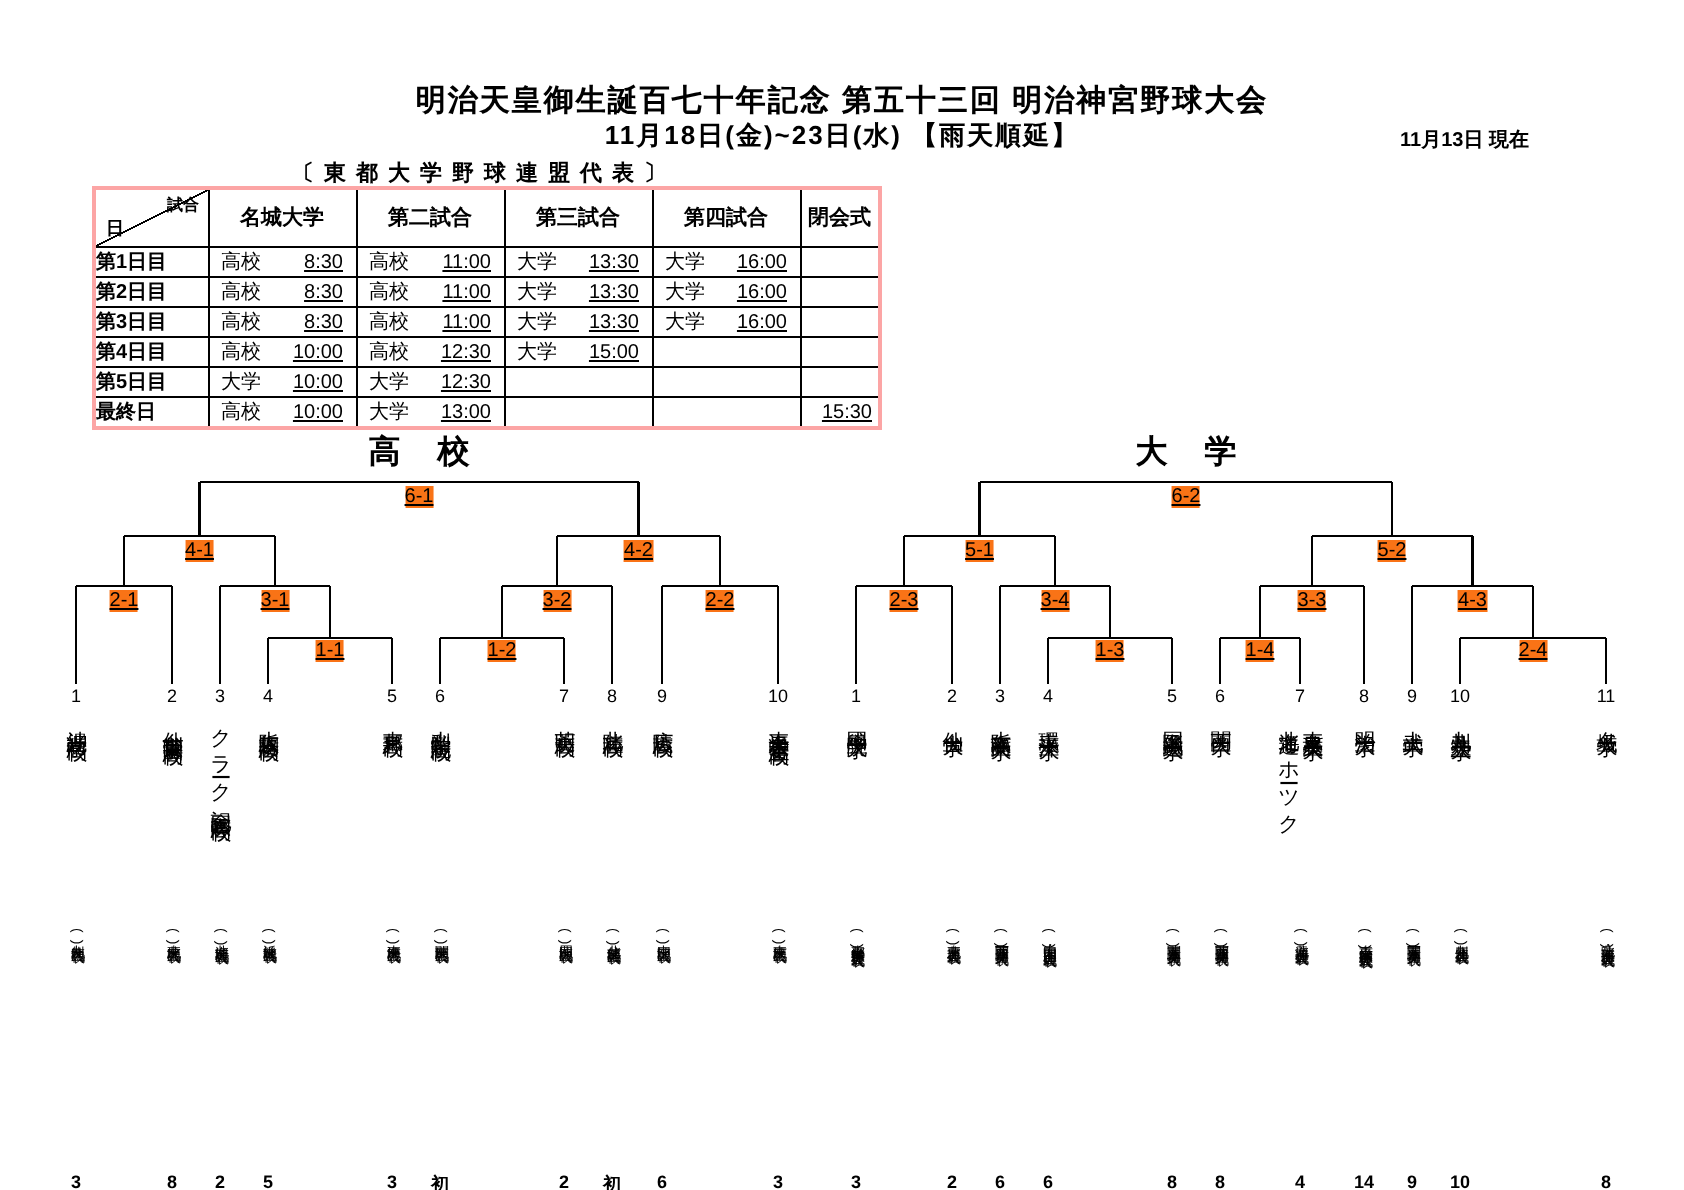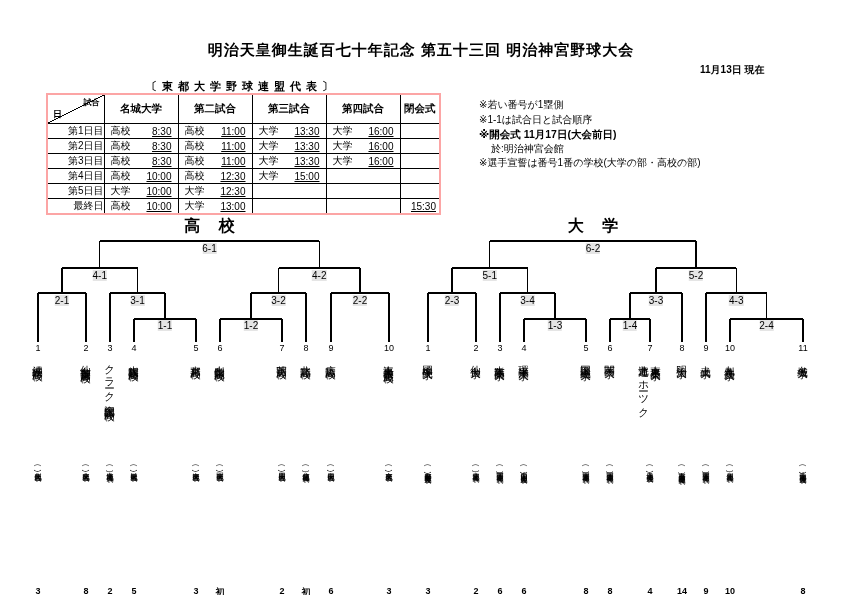--- a/index.html
+++ b/index.html
@@ -14,21 +14,21 @@
   .as-of{position:absolute;top:53px;left:700px;font-size:10px;font-weight:bold;}
 
   
   .sched-caption{position:absolute;top:69px;left:46px;width:392px;text-align:center;
              font-size:11px;font-weight:bold;letter-spacing:5px;}
   table.sched{position:absolute;top:83px;left:46px;border-collapse:collapse;
              font-size:10px;table-layout:fixed;}
   table.sched{border:2px solid #fca5a5;}
   table.sched td,table.sched th{border:1px solid #000;padding:0;height:14px;overflow:hidden;}
   table.sched tr.hdr th{height:28px;font-weight:bold;font-size:10.5px;text-align:center;}
-  td.day{font-weight:normal;text-align:right;font-size:10px;}
+  td.day{font-weight:bold;text-align:left;font-size:10px;}
   .gc{display:flex;justify-content:space-between;align-items:center;padding:0 6px;}
   .gc .gt{font-family:"Liberation Sans","DejaVu Sans",sans-serif;text-decoration:underline;}
   td.close-cell .gc{padding:0 3px;}
   th.diag{position:relative;
      background:linear-gradient(to bottom right,transparent 49.2%,#000 49.2%,#000 50.8%,transparent 50.8%);}
   th.diag .c-top{position:absolute;top:2px;right:4px;font-size:8px;font-weight:bold;}
   th.diag .c-bot{position:absolute;bottom:2px;left:5px;font-size:9px;font-weight:bold;}
   .sched-footnote{position:absolute;top:198px;left:48px;font-size:9.5px;}
 
   
@@ -36,38 +36,39 @@
   .notes .bold{font-weight:bold;font-size:10.5px;}
   .notes .indent{padding-left:12px;}
 
   
   .bracket{position:absolute;top:210px;height:385px;}
   #bracket-hs{left:0;width:420px;}
   #bracket-univ{left:420px;width:422px;}
   .bracket svg{position:absolute;top:0;left:0;}
   .bracket-title{position:absolute;top:-4px;transform:translateX(-50%);
       font-size:16px;font-weight:bold;letter-spacing:7px;white-space:nowrap;padding-left:7px;}
-  .glabel{position:absolute;transform:translateX(-50%);font-size:10px;background:#e5e5e5;
-      line-height:11px;white-space:nowrap;}
+  .glabel{position:absolute;transform:translateX(-50%);font-size:10px;background:#f97316;
+      line-height:11px;white-space:nowrap;text-decoration:underline;}
   .team{position:absolute;top:0;width:18px;height:385px;}
   .tno{position:absolute;top:123px;left:50%;transform:translateX(-50%);font-size:9px;}
   .tname{position:absolute;top:137px;left:50%;transform:translateX(-50%);
       writing-mode:vertical-rl;font-size:10.5px;letter-spacing:1px;line-height:12px;
       white-space:pre-line;}
   .tleague{position:absolute;top:244px;left:50%;transform:translateX(-50%);
       writing-mode:vertical-rl;font-size:7px;letter-spacing:0.5px;line-height:9px;white-space:nowrap;}
   .tcount{position:absolute;top:366px;left:50%;transform:translateX(-50%);font-size:9px;font-weight:bold;}
   line{stroke:#000;stroke-width:1.2;shape-rendering:crispEdges;}
 </style>
 </head>
 <body>
 
 <div id="page">
 
   <div class="doc-title">明治天皇御生誕百七十年記念 第五十三回 明治神宮野球大会</div>
+  <div class="doc-subtitle">11月18日(金)~23日(水) 【雨天順延】</div>
   <div class="as-of">11月13日 現在</div>
 
   <div class="sched-caption">〔東都大学野球連盟代表〕</div>
   <table class="sched">
     <colgroup>
         <col style="width:57px">
         <col style="width:74px">
         <col style="width:74px">
         <col style="width:74px">
         <col style="width:74px">
@@ -279,27 +280,20 @@
       <td class="close-cell">
             <div class="gc">
               <span></span>
               <span class="gt">15:30</span>
             </div>
           </td>
     </tr>
   </tbody>
     </table>
 
-  <div class="notes">
-    <div>※若い番号が1塁側</div>
-    <div>※1-1は試合日と試合順序</div>
-    <div class="bold">※開会式 11月17日(大会前日)</div>
-    <div class="indent">於:明治神宮会館</div>
-    <div>※選手宣誓は番号1番の学校(大学の部・高校の部)</div>
-  </div>
 
   <div id="bracket-hs" class="bracket">
     <svg width="420" height="130" viewBox="0 0 420 130">
       <line x1="99.75" y1="21" x2="319.25" y2="21"></line>
       <line x1="99.75" y1="21" x2="99.75" y2="48"></line>
         <line x1="319.25" y1="21" x2="319.25" y2="48"></line>
       <line x1="62" y1="48" x2="137.5" y2="48"></line>
         <line x1="278.5" y1="48" x2="360" y2="48"></line>
       <line x1="62" y1="48" x2="62" y2="73"></line>
         <line x1="137.5" y1="48" x2="137.5" y2="73"></line>

